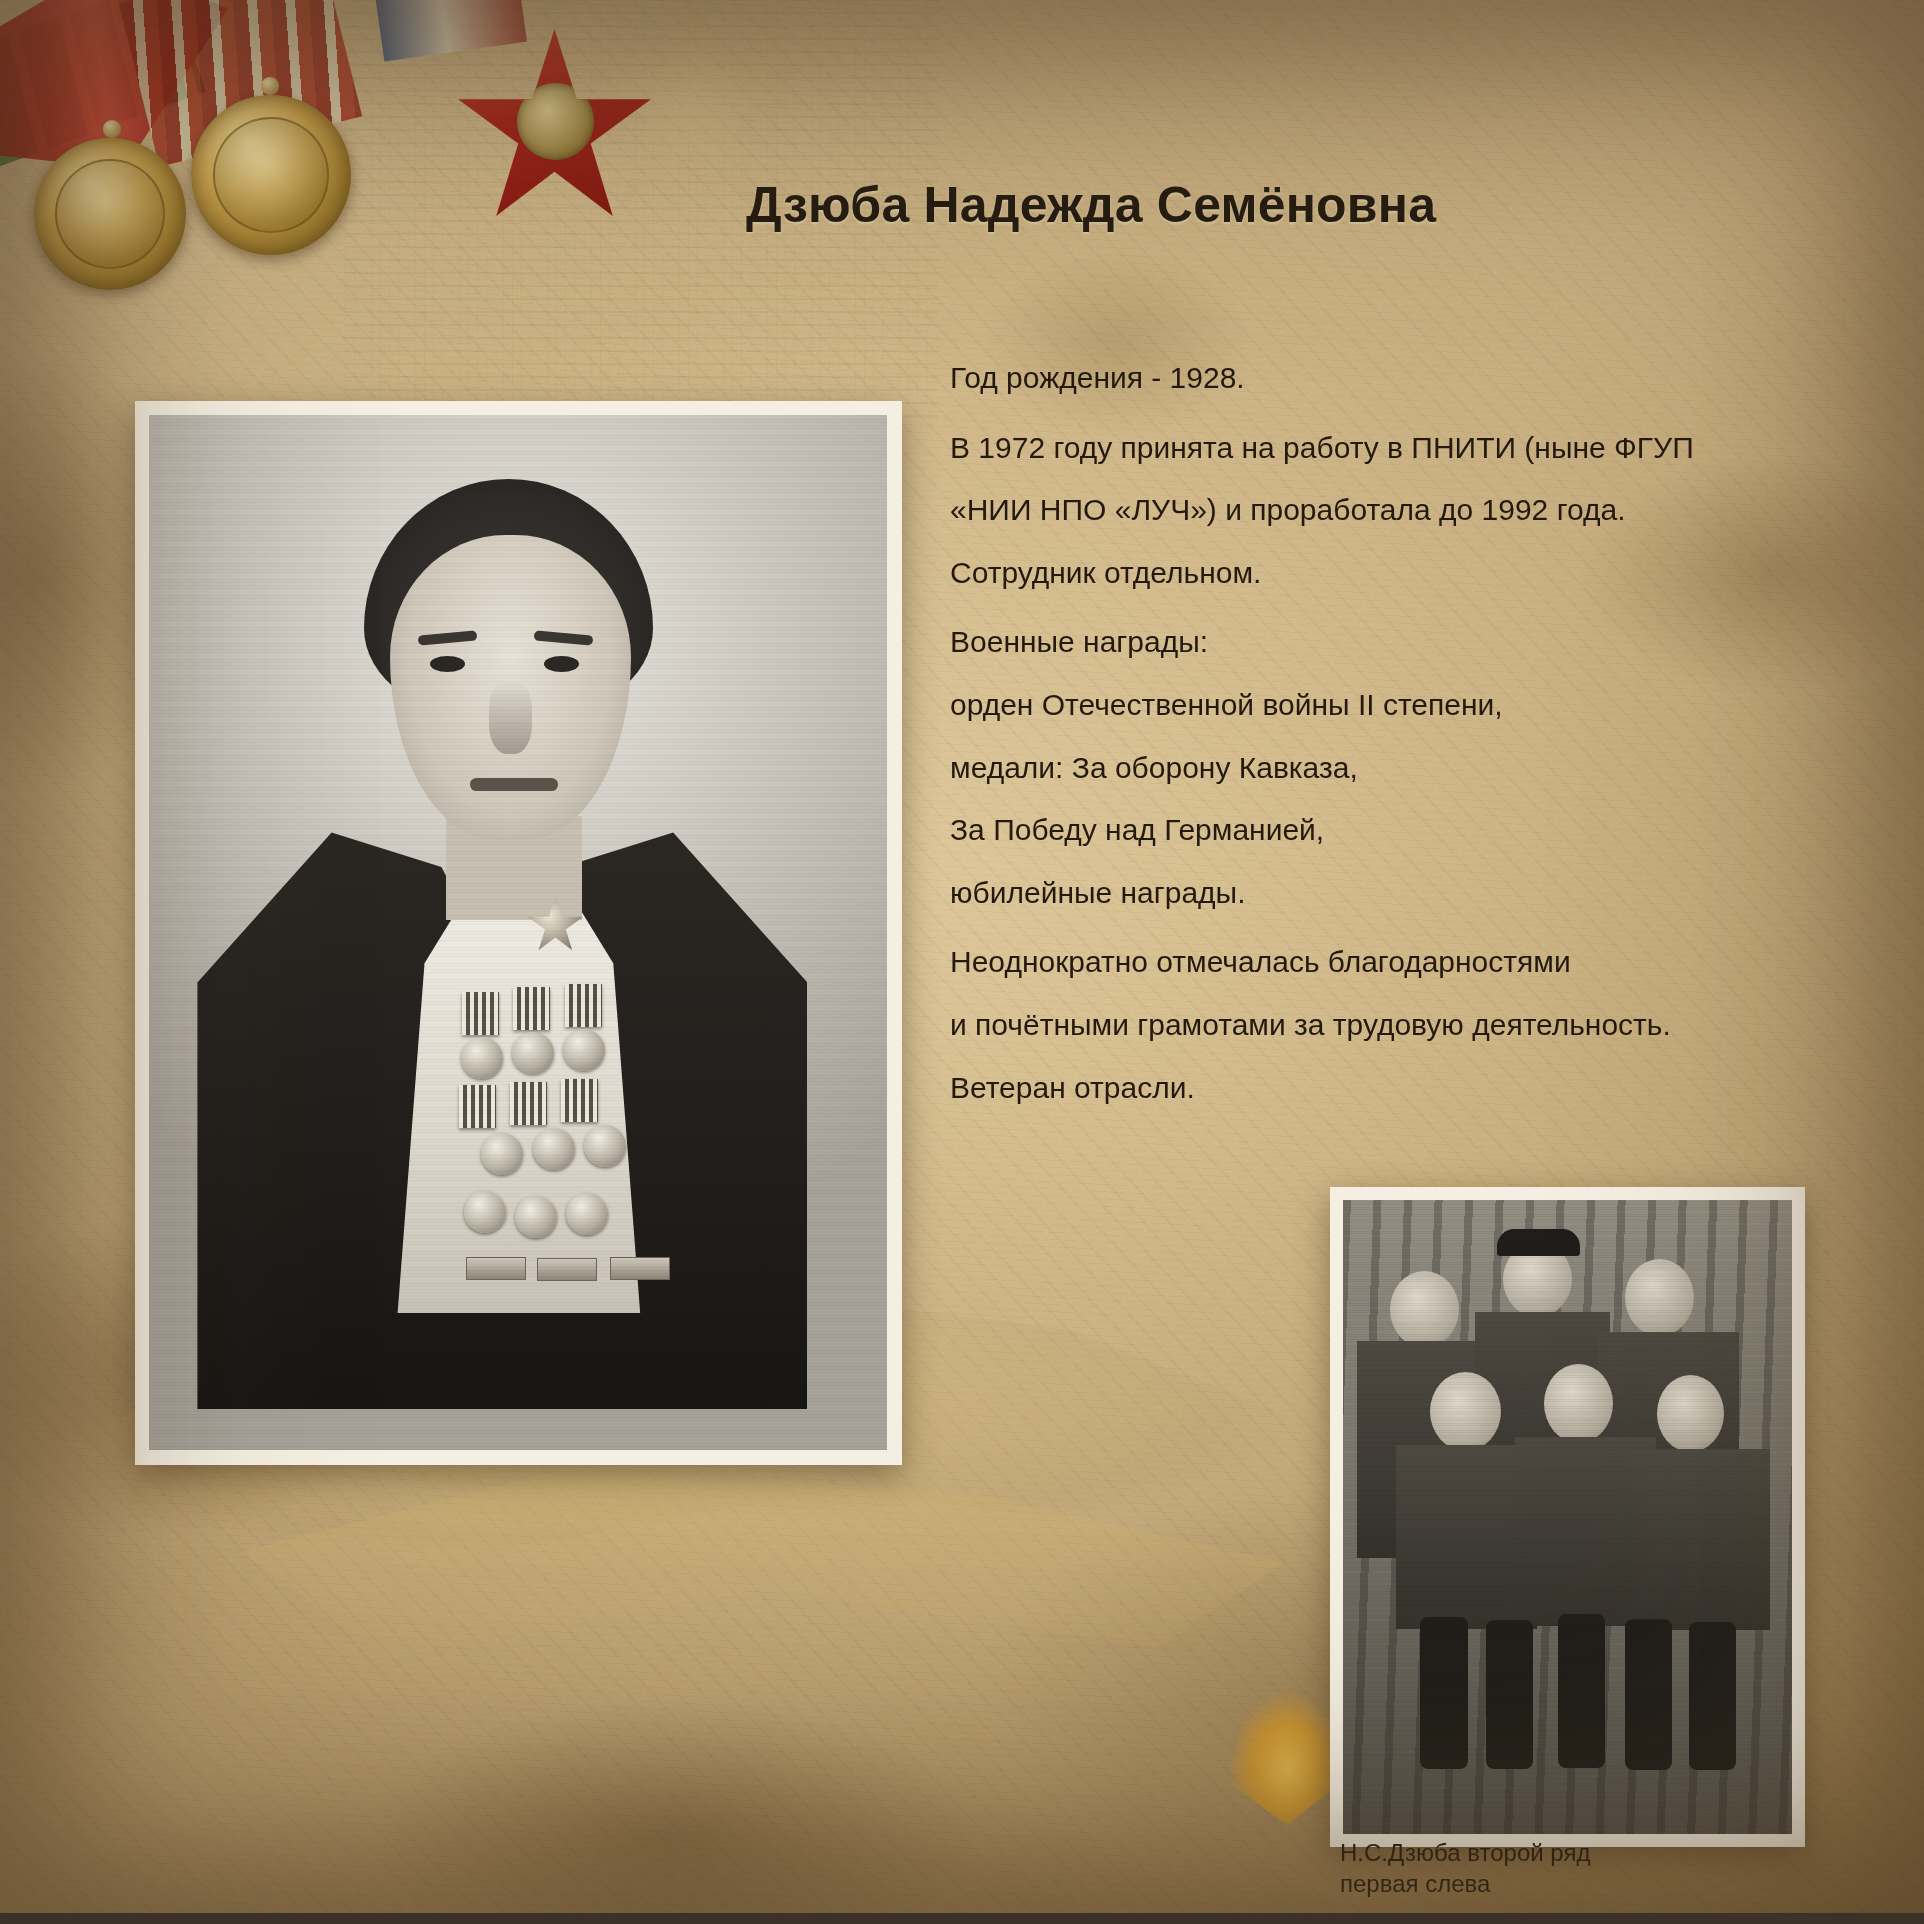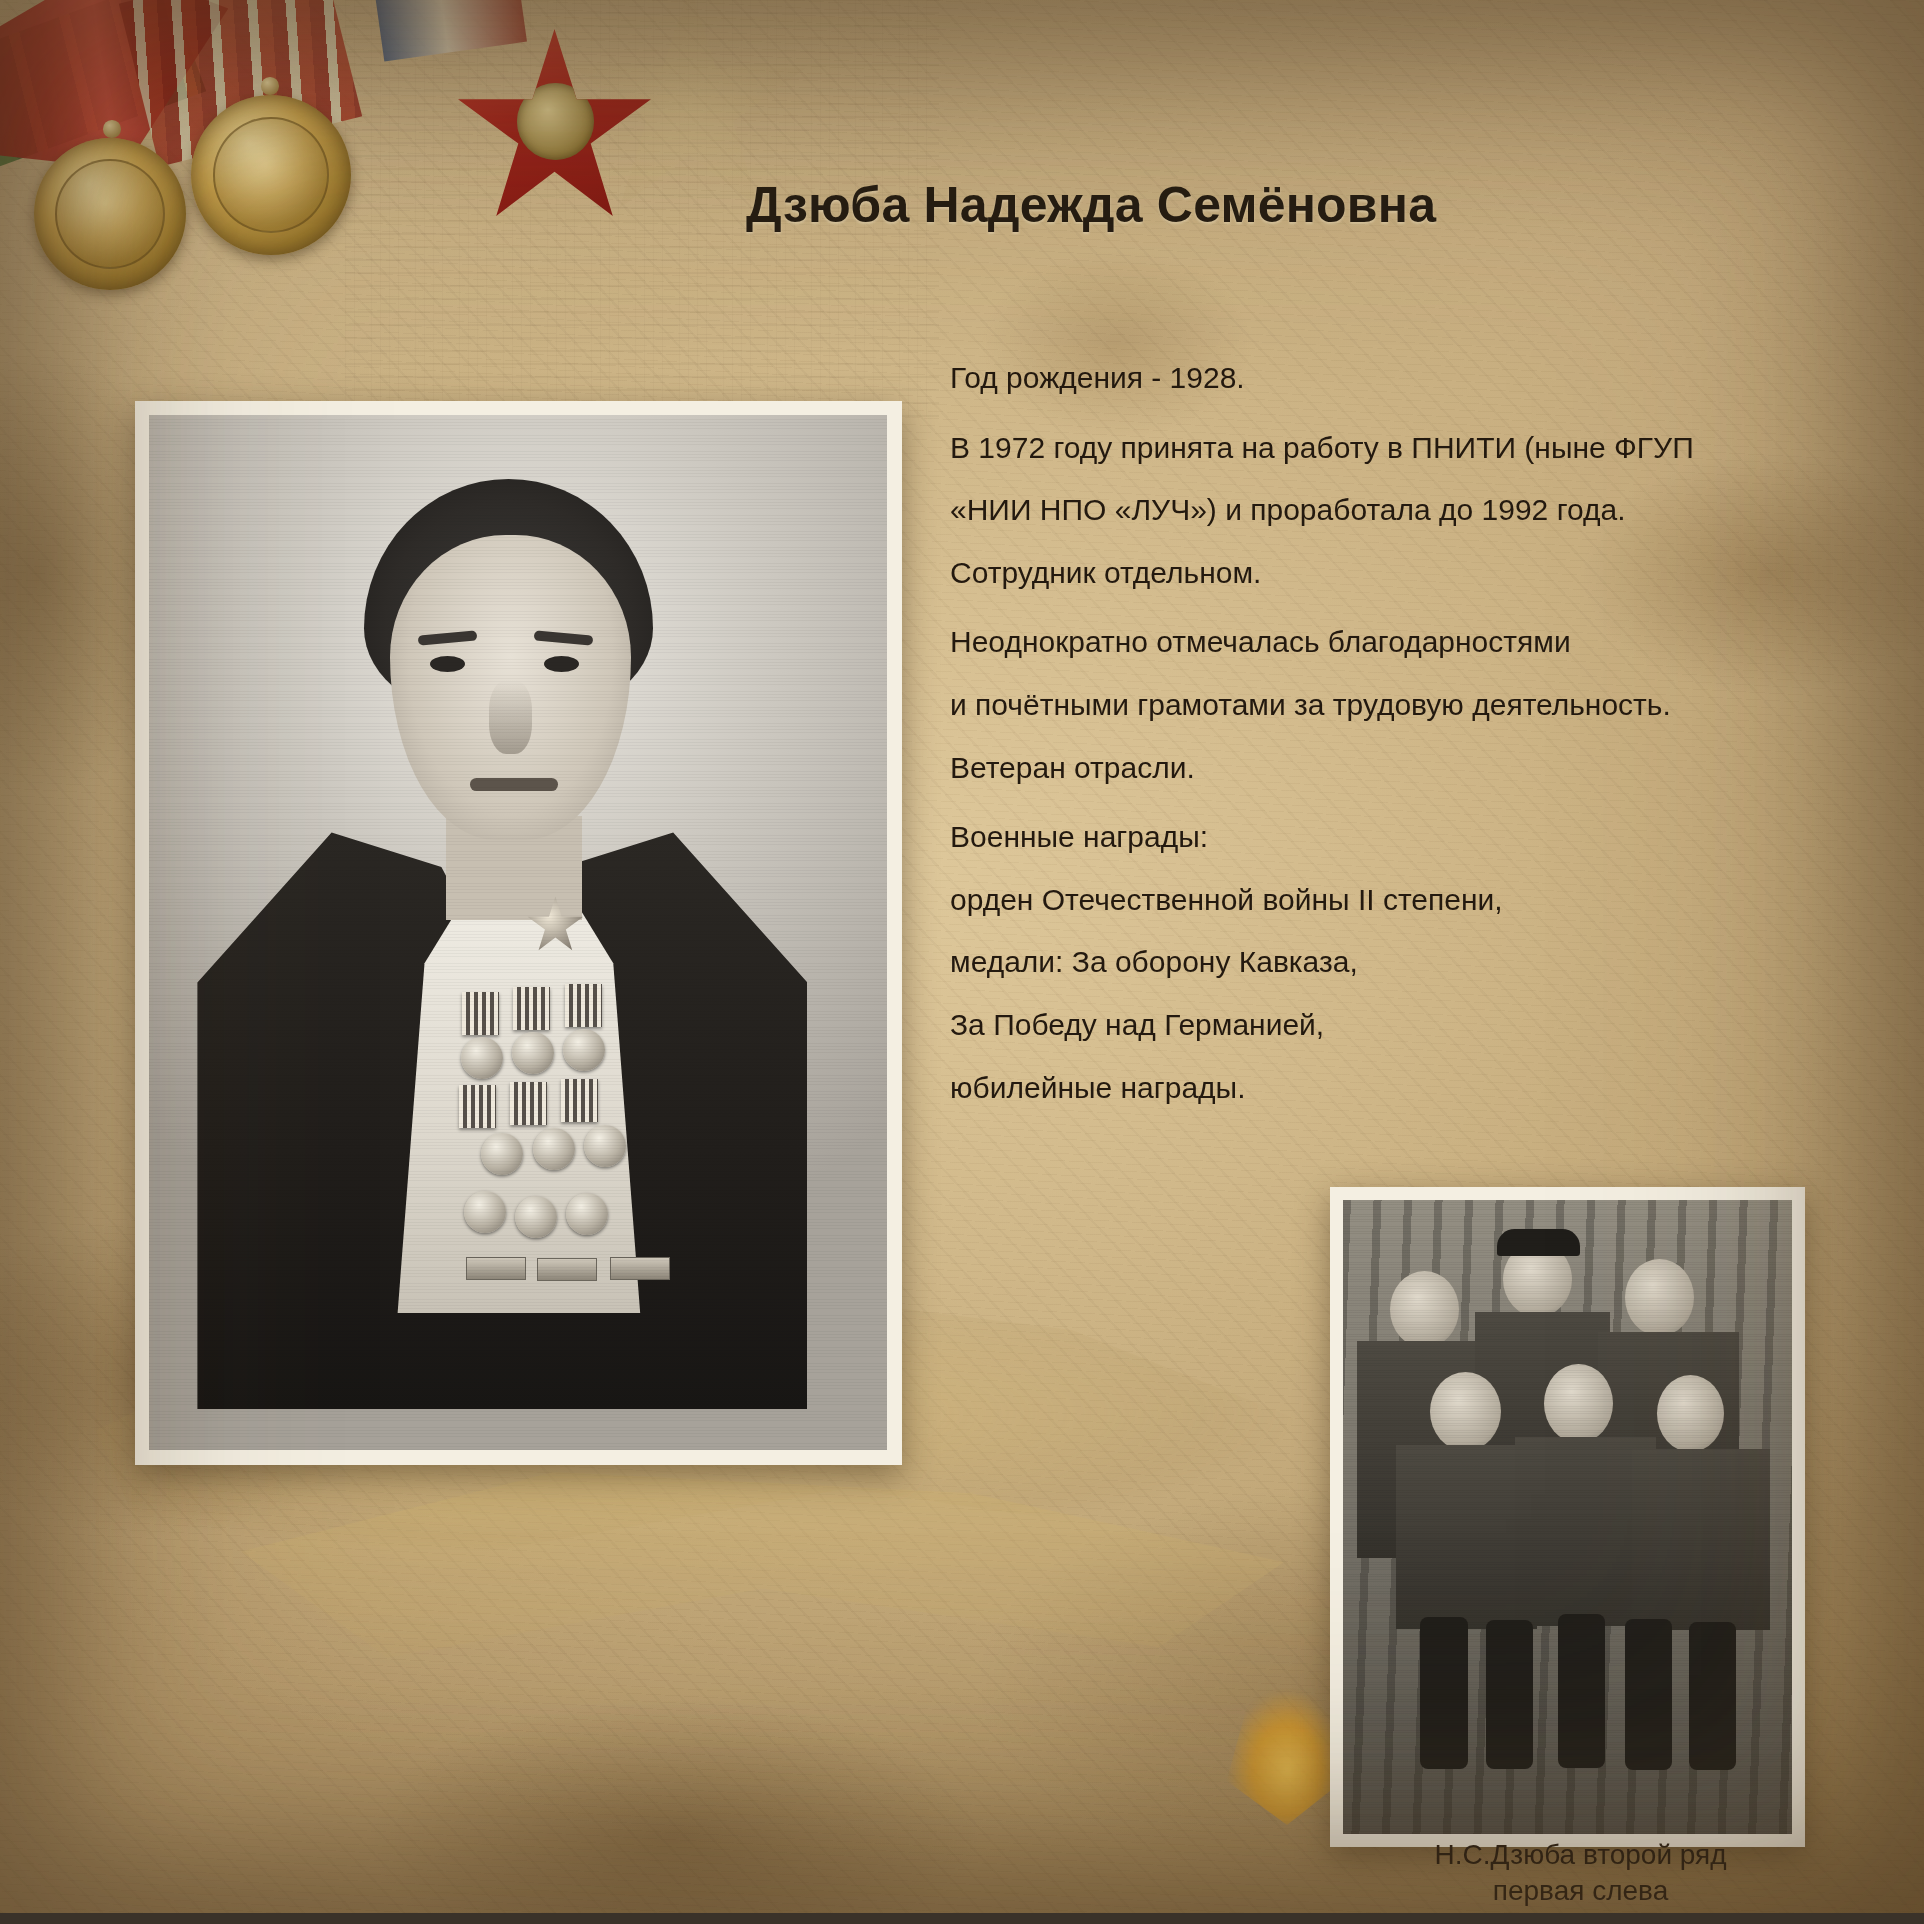--- a/index.html
+++ b/index.html
@@ -280,22 +280,21 @@
   }
   .ph-head { position: absolute; border-radius: 50%; background: radial-gradient(circle at 40% 35%, #e0d9cb, #b0a899 70%, #7d776c 100%); }
   .ph-body { position: absolute; background: linear-gradient(180deg, #4e4a42, #35322c); }
   .ph-dark { position: absolute; background: #201e1a; }
   .ph-grain { position:absolute; inset:0; mix-blend-mode:multiply; opacity:.4;
     background-image: repeating-linear-gradient(0deg, rgba(0,0,0,0.12) 0px, rgba(0,0,0,0.12) 0.8px, rgba(0,0,0,0) 0.8px, rgba(0,0,0,0) 2.4px); }
 
   .caption {
     position: absolute;
     right: 104px; top: 1837px; width: 481px;
-    text-align: center;
-    font-size: 28px;
+    font-size: 24px;
     line-height: 1.3;
     color: #241a10;
   }
   .caption span { display: block; }
 </style>
 </head>
 <body>
 
 <div class="page">
 
@@ -368,33 +367,33 @@
     </p>
 
     <p class="lines">
       <span>В 1972 году принята на работу в ПНИТИ (ныне ФГУП</span>
       <span>«НИИ НПО «ЛУЧ») и проработала до 1992 года.</span>
       <span>Сотрудник отдельном.</span>
     </p>
 
 
     <p class="lines">
-      <span>Неоднократно отмечалась благодарностями</span>
-      <span>и почётными грамотами за трудовую деятельность.</span>
-      <span>Ветеран отрасли.</span>
-    </p>
-
-    <p class="lines">
       <span>Военные награды:</span>
       <span>орден Отечественной войны II степени,</span>
       <span>медали: За оборону Кавказа,</span>
       <span>За Победу над Германией,</span>
       <span>юбилейные награды.</span>
     </p>
 
+    <p class="lines">
+      <span>Неоднократно отмечалась благодарностями</span>
+      <span>и почётными грамотами за трудовую деятельность.</span>
+      <span>Ветеран отрасли.</span>
+    </p>
+
   </div>
 
   <div class="photo2-frame">
     <div class="photo2">
       <div class="ph-trees"></div>
 
       <div class="ph-head" style="left:47px;  top:71px;  width:69px; height:77px;"></div>
       <div class="ph-body" style="left:14.4px;  top:141px; width:135px;height:217px;"></div>
 
       <div class="ph-head" style="left:160px; top:42px;  width:69px; height:75px;"></div>

